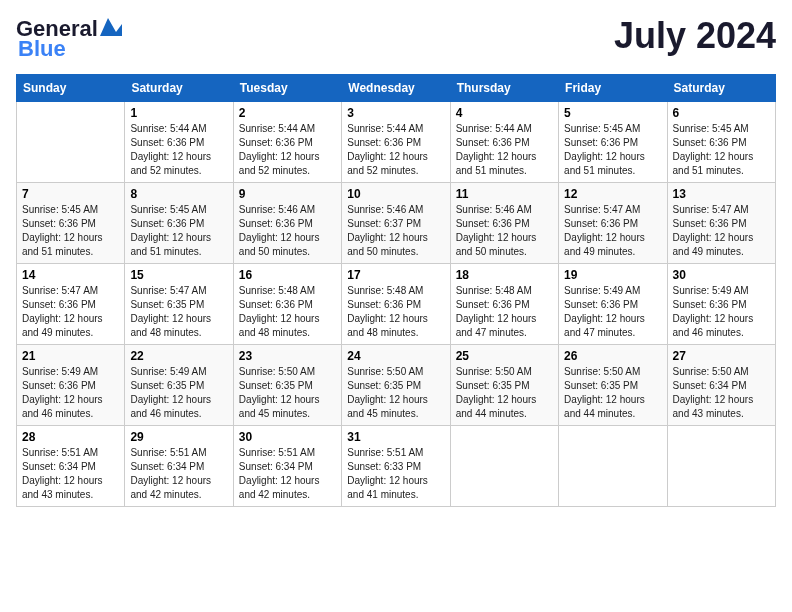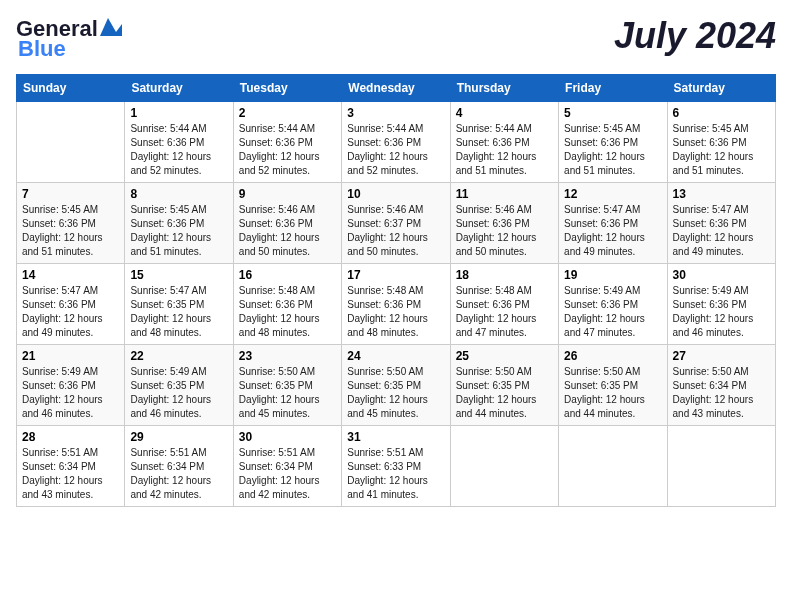--- a/index.html
+++ b/index.html
@@ -16,21 +16,20 @@
       align-items: flex-start;
       margin-bottom: 12px;
     }
     .logo {
       display: flex;
       flex-direction: column;
       align-items: flex-start;
     }
     .title-area {
       text-align: right;
-      font-style: italic;
     }
     .month-year {
       font-size: 36px;
       font-weight: bold;
       color: #1a1a2e;
       line-height: 1.1;
     }
     .location {
       font-size: 16px;
       color: #444;

